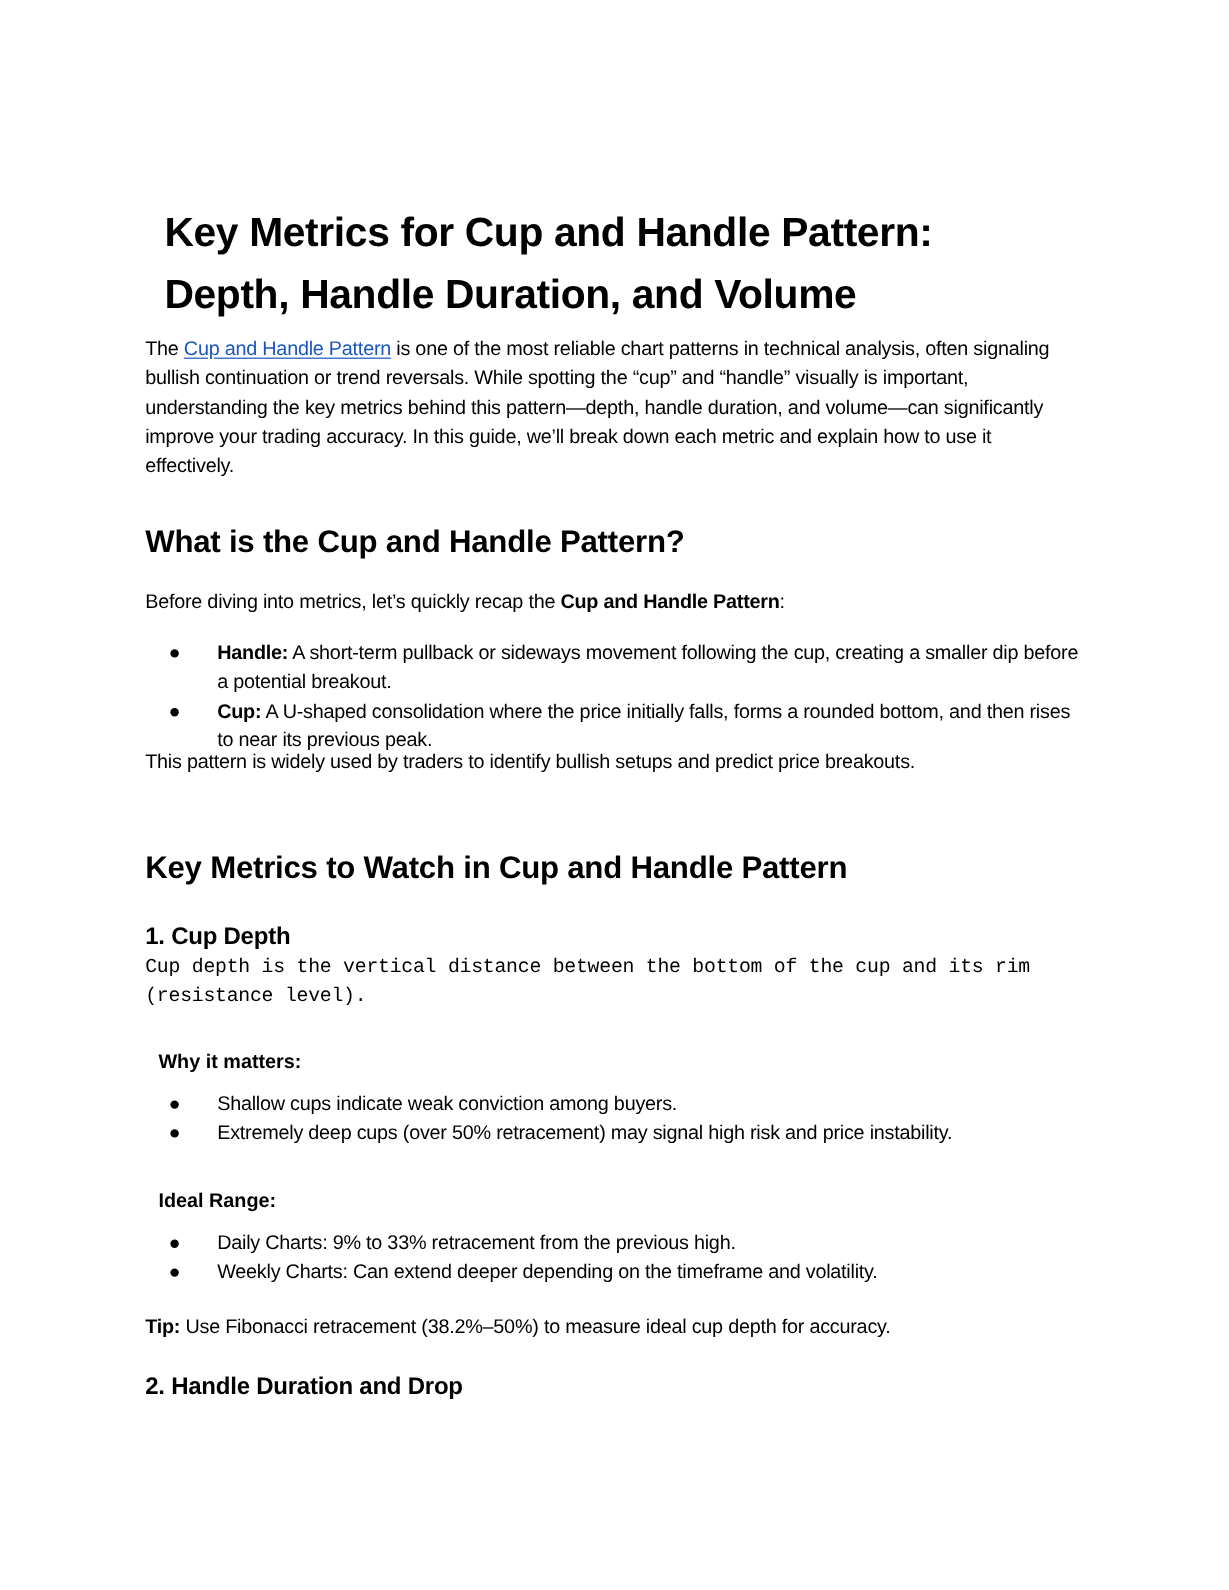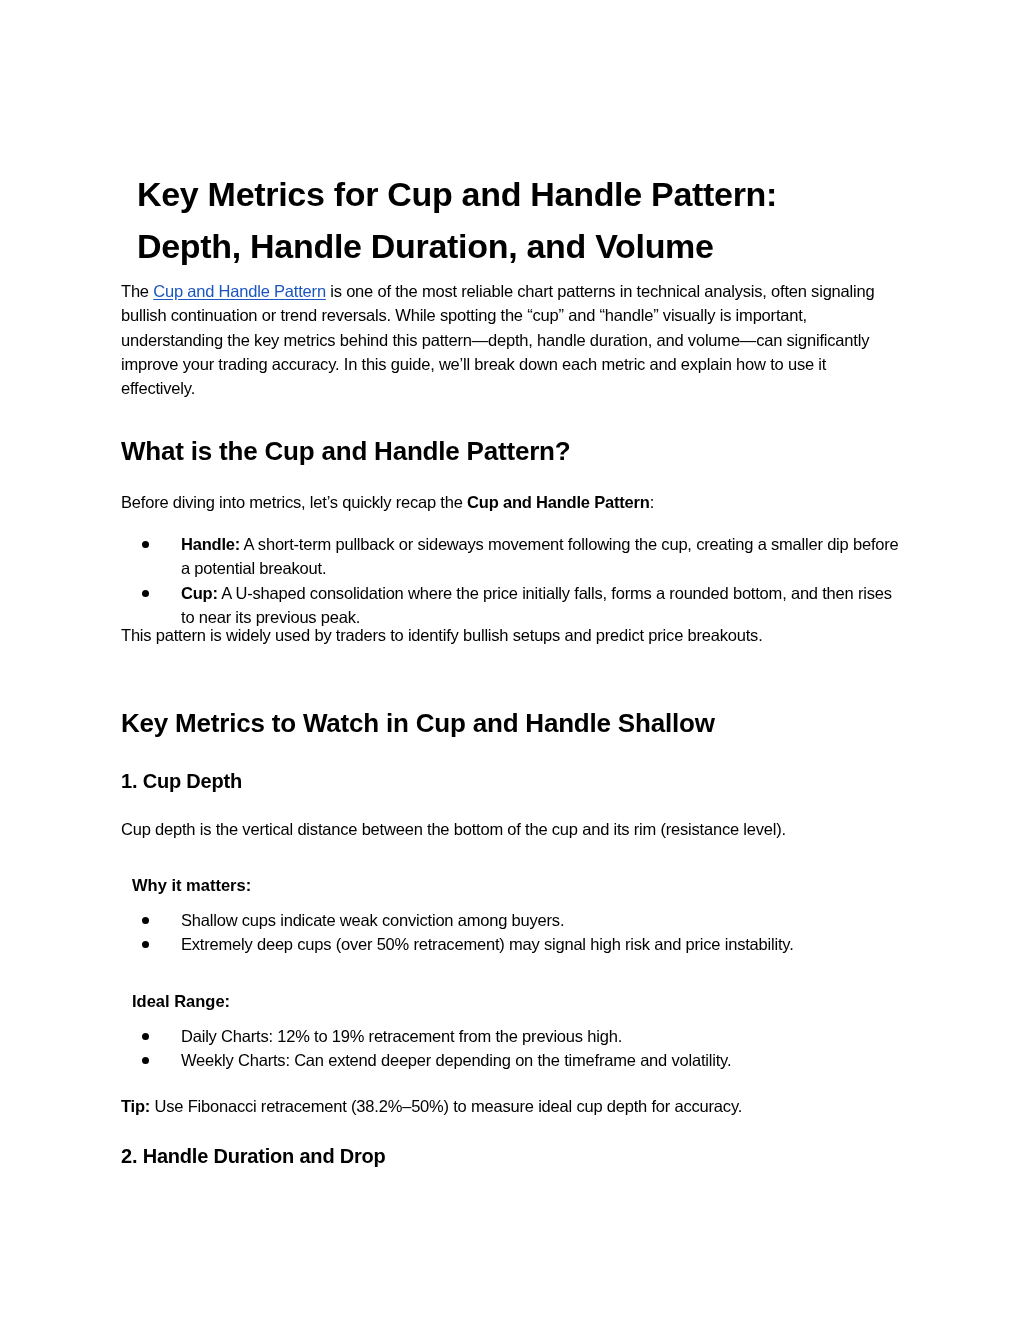--- a/index.html
+++ b/index.html
@@ -131,45 +131,45 @@
       <b>Handle:</b><span> A short-term pullback or sideways movement following the cup, creating a smaller dip before a potential breakout.</span>
     </li>
     <li>
       <span class="dot"></span>
       <b>Cup:</b><span> A U-shaped consolidation where the price initially falls, forms a rounded bottom, and then rises to near its previous peak.</span>
     </li>
   </ul>
 
   <p class="para abs" style="top:623px;">This pattern is widely used by traders to identify bullish setups and predict price breakouts.</p>
 
-  <h2 class="h2" style="top:707px;">Key Metrics to Watch in Cup and Handle Shallow</h2>
+  <h2 class="h2" style="top:707px;">Key Metrics to Watch in Cup and Handle Pattern</h2>
 
   <h3 class="h3" style="top:768px;">1. Cup Depth</h3>
 
-  <p class="para abs" style="top:817px;">Cup depth is the vertical distance between the bottom of the cup and its rim (resistance level).</p>
+  <p class="para abs" style="top:794px;font-family:Liberation Mono, monospace;">Cup depth is the vertical distance between the bottom of the cup and its rim (resistance level).</p>
 
   <h4 class="h4" style="top:863px;">Why it matters:</h4>
 
   <ul class="bullets" style="top:908px;">
     <li>
       <span class="dot"></span>
       <span>Shallow cups indicate weak conviction among buyers.</span>
     </li>
     <li>
       <span class="dot"></span>
       <span>Extremely deep cups (over 50% retracement) may signal high risk and price instability.</span>
     </li>
   </ul>
 
   <h4 class="h4" style="top:979px;">Ideal Range:</h4>
 
   <ul class="bullets" style="top:1024px;">
     <li>
       <span class="dot"></span>
-      <span>Daily Charts: 12% to 19% retracement from the previous high.</span>
+      <span>Daily Charts: 9% to 33% retracement from the previous high.</span>
     </li>
     <li>
       <span class="dot"></span>
       <span>Weekly Charts: Can extend deeper depending on the timeframe and volatility.</span>
     </li>
   </ul>
 
   <p class="para abs" style="top:1094px;">
     <b>Tip:</b><span> Use Fibonacci retracement (38.2%–50%) to measure ideal cup depth for accuracy.</span>
   </p>

